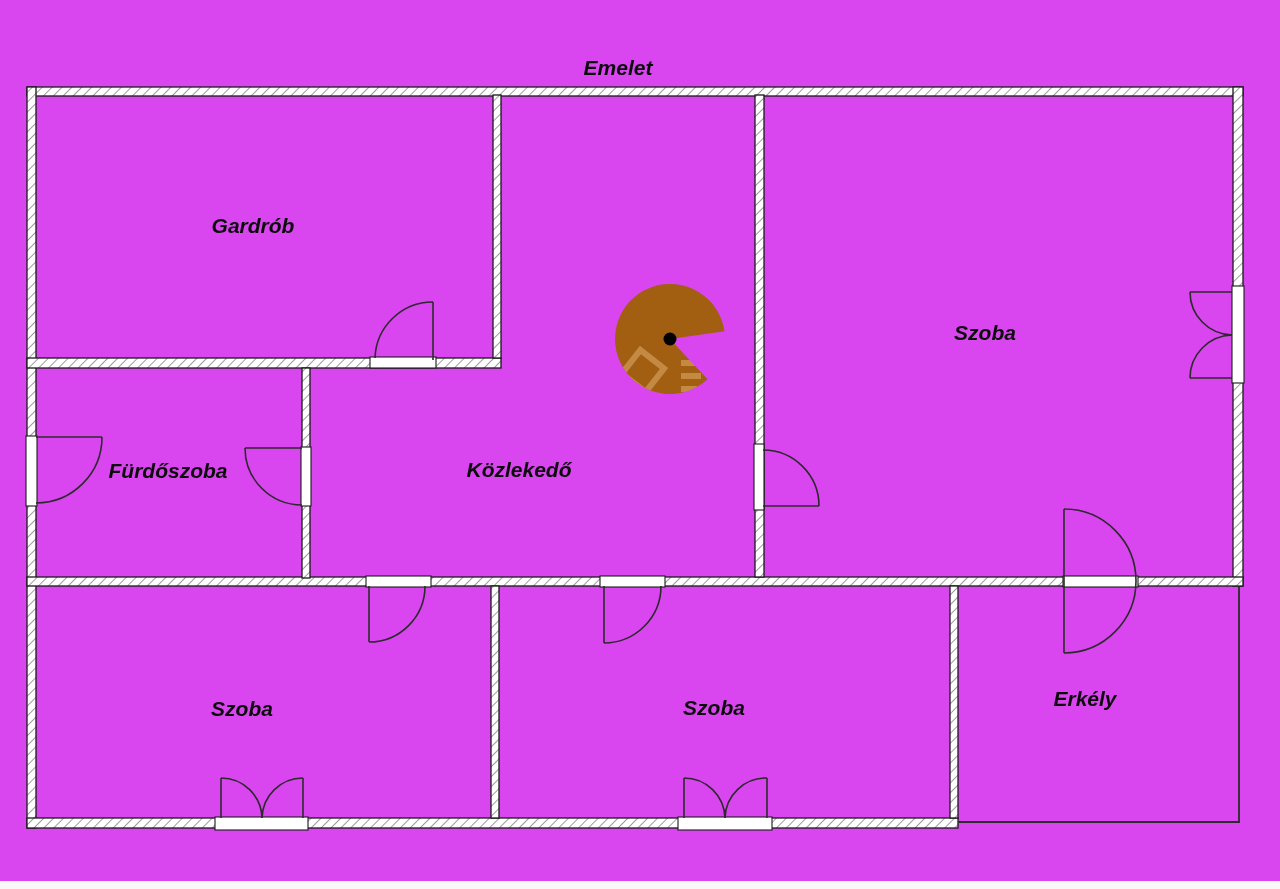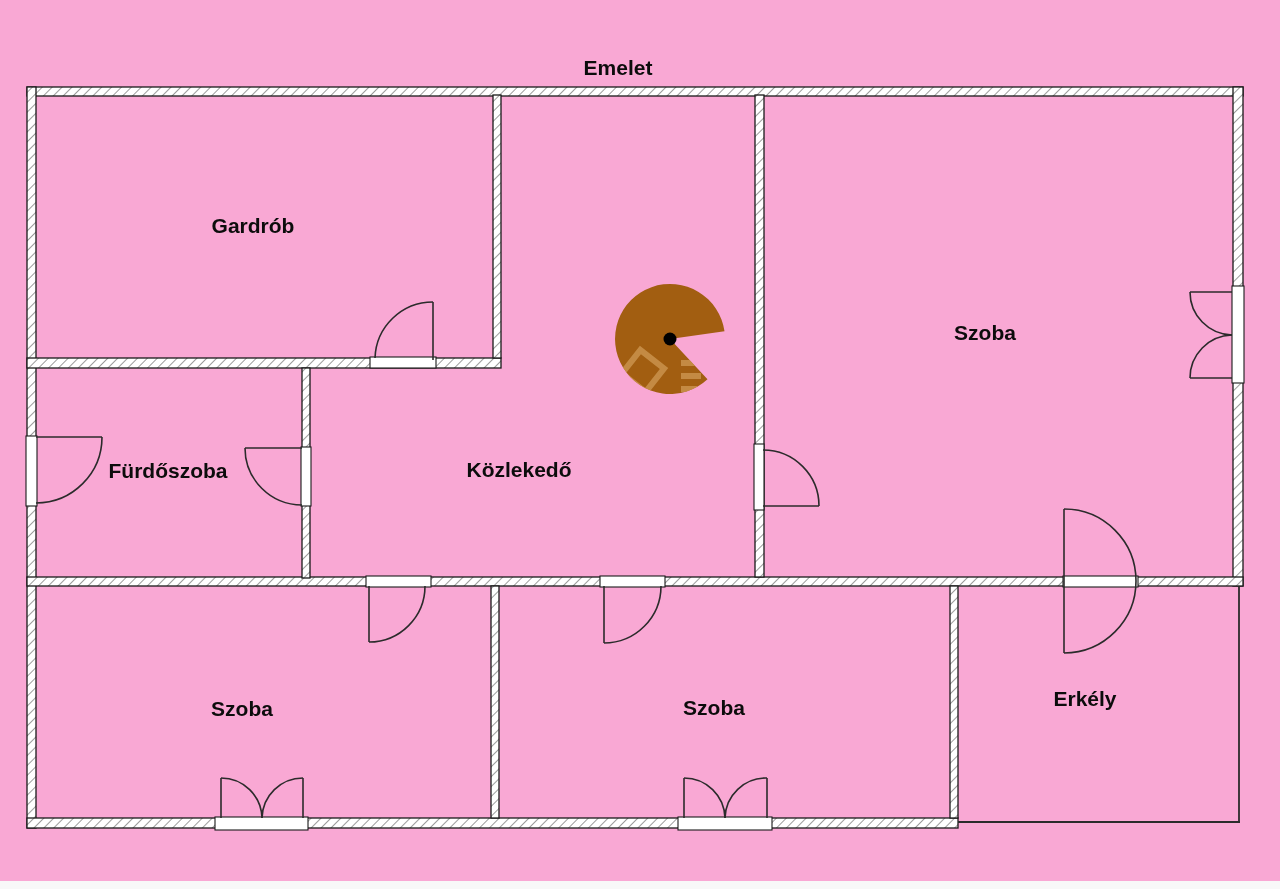--- a/index.html
+++ b/index.html
@@ -1,21 +1,22 @@
 <!DOCTYPE html>
 <html><head>
 <meta charset="utf-8">
 <style>
   html,body{margin:0;padding:0;background:#ffffff;}
   .stage{
     position:relative;
     width:1280px;height:889px;
-    background:#f9a8d4;
+    background:#d946ef;
     font-family:"Liberation Sans", sans-serif;
     overflow:hidden;
+    font-style:italic;
   }
   .stage svg{position:absolute;left:0;top:0;}
   text.room-label{
     font-family:"Liberation Sans", sans-serif;
     font-weight:bold;
     font-size:21px;
     fill:#0c0c0c;
     text-anchor:middle;
   }
   text.plan-title{

